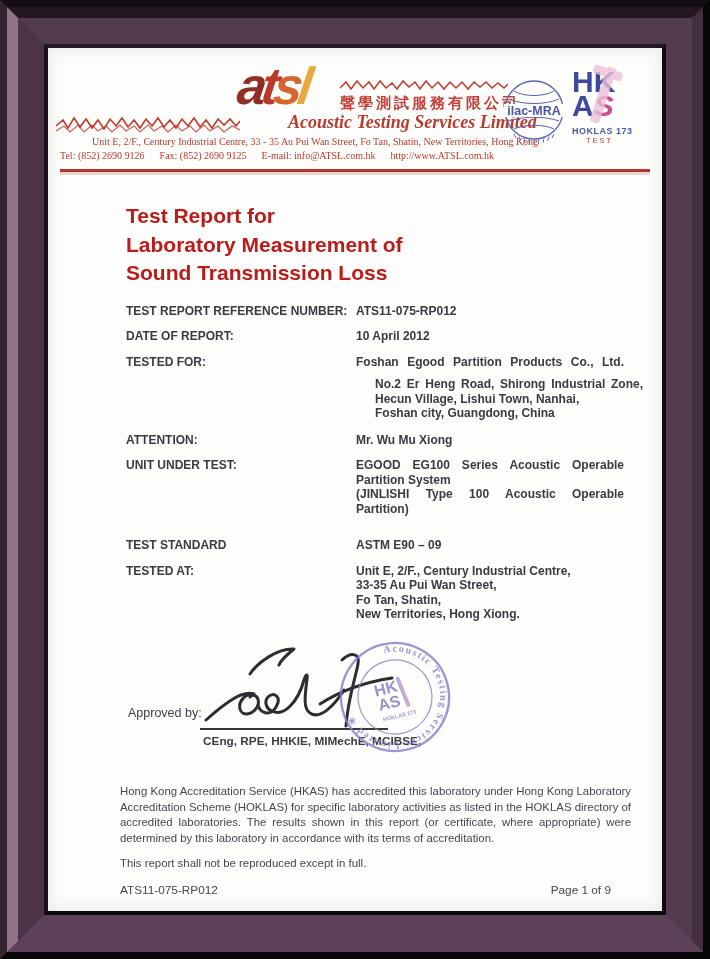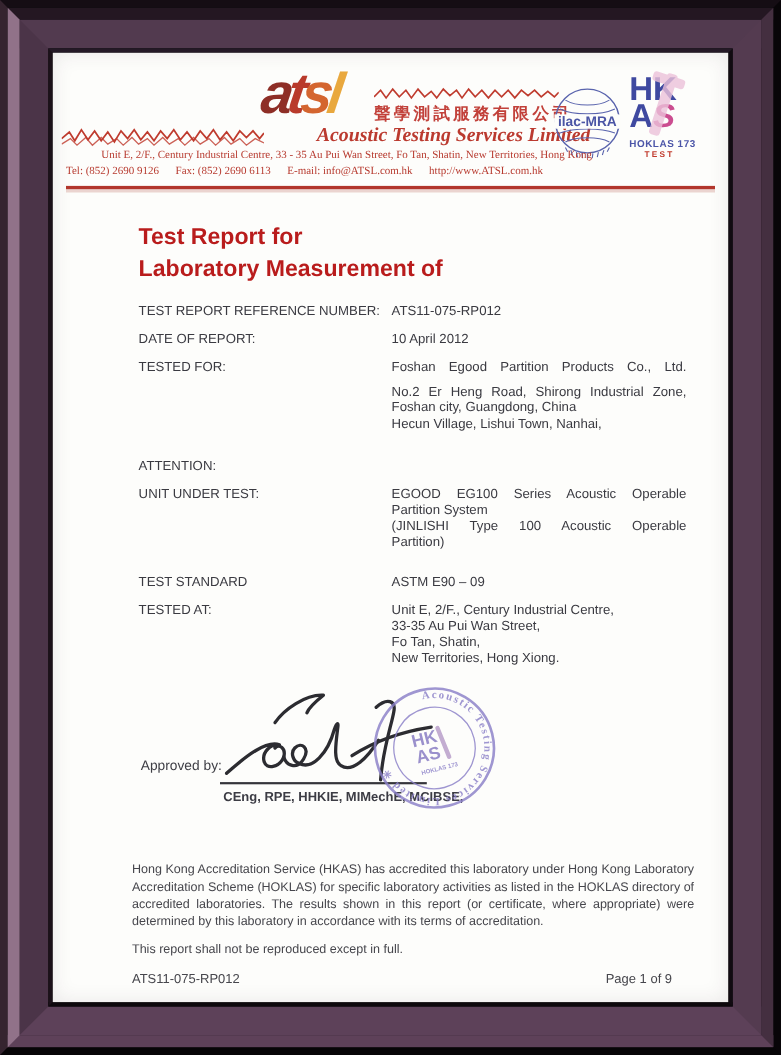--- a/index.html
+++ b/index.html
@@ -62,41 +62,41 @@
   .hkas-letters .pink { color:#cb4d90; font-style:italic; }
   .hkas-tick {
     position:absolute; left:26px; top:-4px; width:10px; height:58px;
     background:#ecc2da; transform:rotate(18deg); border-radius:3px; opacity:.8;
   }
   .hkas-tick:after {
     content:""; position:absolute; left:-12px; top:2px; width:30px; height:9px;
     background:#ecc2da; border-radius:3px;
   }
   .hoklas  { margin-top:8px; font-size:9px;  font-weight:bold; color:#4b55a8; letter-spacing:.5px; }
-  .hoklas-test { font-size:7.5px; font-weight:bold; color:#c0392b; letter-spacing:2px; margin-left:14px; }
+  .hoklas-test { font-size:7.5px; font-weight:normal; color:#c0392b; letter-spacing:2px; margin-left:14px; }
   .addr-line, .contact-line {
     position:absolute; left:12px; white-space:nowrap;
     font-family:"Liberation Serif", serif; font-size:10px; color:#b73a2f;
   }
   .addr-line { top:88px;margin-left:32px; }
   .contact-line { top:102px; }
   .contact-line span { margin-right:15px; }
   .red-rule {
     position:absolute; left:12px; right:12px; top:121px; height:3px;
     background:#b2362c; box-shadow:0 3px 0 rgba(197,120,110,0.30);
   }
   
   .title-block { margin:24px 0 0 78px; font-weight:bold; font-size:21px;
                  line-height:28.5px; color:#b91c1c; }
   
-  .fields { margin:16px 0 0 78px; font-size:12px; font-weight:normal; color:#3a3a41; }
+  .fields { margin:16px 0 0 78px; font-size:12px; font-weight:bold; color:#3a3a41; }
   .row { display:flex; margin-bottom:11px; line-height:14.5px; }
   .row .lab { width:230px; flex:0 0 auto; }
   .row .val { width:268px; }
-  .row.addr2 { margin-top:-3px; margin-bottom:24px; }
+  .row.addr2 { margin-top:-3px; margin-bottom:12px;justify-content:center; }
   .row.gap-lg { margin-top:22px; }
   .row.tf   .val-line:nth-child(1),
   .row.addr2 .val-line:nth-child(1),
   .row.uut  .val-line:nth-child(1),
   .row.uut  .val-line:nth-child(3) { text-align:justify; text-align-last:justify; }
   
   .approval { position:relative; height:132px; margin:22px 0 0 78px; }
   .approved-label { position:absolute; left:2px; top:62px; font-size:12.5px; color:#3e3e45; }
   .sig-svg  { position:absolute; left:66px; top:-6px; }
   .sig-line { position:absolute; left:74px; top:84px; width:188px; border-top:2px solid #35353a; }
@@ -151,28 +151,29 @@
             <div class="hkas-tick"></div>
             <div><span>HK</span></div>
             <div><span>A</span><span class="pink">S</span></div>
           </div>
           <div class="hoklas">HOKLAS 173</div>
           <div class="hoklas-test">TEST</div>
         </div>
 
         <div class="addr-line">Unit E, 2/F., Century Industrial Centre, 33 - 35 Au Pui Wan Street, Fo Tan, Shatin, New Territories, Hong Kong</div>
         <div class="contact-line">
-          <span>Tel: (852) 2690 9126</span><span>Fax: (852) 2690 6113</span><span>E-mail: info@ATSL.com.hk</span><span>http://www.ATSL.com.hk</span>
+          <span>Tel: (852) 2690 9126</span><span>Fax: (852) 2690 9125</span><span>E-mail: info@ATSL.com.hk</span><span>http://www.ATSL.com.hk</span>
         </div>
         <div class="red-rule"></div>
       </div>
 
       <div class="title-block">
         <div>Test Report for</div>
         <div>Laboratory Measurement of</div>
+        <div>Sound Transmission Loss</div>
       </div>
 
       <div class="fields">
 
         <div class="row">
           <div class="lab">TEST REPORT REFERENCE NUMBER:</div>
           <div class="val">
                   <div class="val-line">ATS11-075-RP012</div>
                 </div>
         </div>
@@ -188,27 +189,30 @@
           <div class="lab">TESTED FOR:</div>
           <div class="val">
                   <div class="val-line">Foshan Egood Partition Products Co., Ltd.</div>
                 </div>
         </div>
 
         <div class="row addr2">
           <div class="lab"></div>
           <div class="val">
             <div class="val-line">No.2 Er Heng Road, Shirong Industrial Zone,</div>
+            <div class="val-line">Hecun Village, Lishui Town, Nanhai,</div>
             <div class="val-line">Foshan city, Guangdong, China</div>
-            <div class="val-line">Hecun Village, Lishui Town, Nanhai,</div>
           </div>
         </div>
 
         <div class="row">
           <div class="lab">ATTENTION:</div>
+          <div class="val">
+                  <div class="val-line">Mr. Wu Mu Xiong</div>
+                </div>
         </div>
 
         <div class="row uut">
           <div class="lab">UNIT UNDER TEST:</div>
           <div class="val">
             <div class="val-line">EGOOD EG100 Series Acoustic Operable</div>
             <div class="val-line">Partition System</div>
             <div class="val-line">(JINLISHI Type 100 Acoustic Operable</div>
             <div class="val-line">Partition)</div>
           </div>

